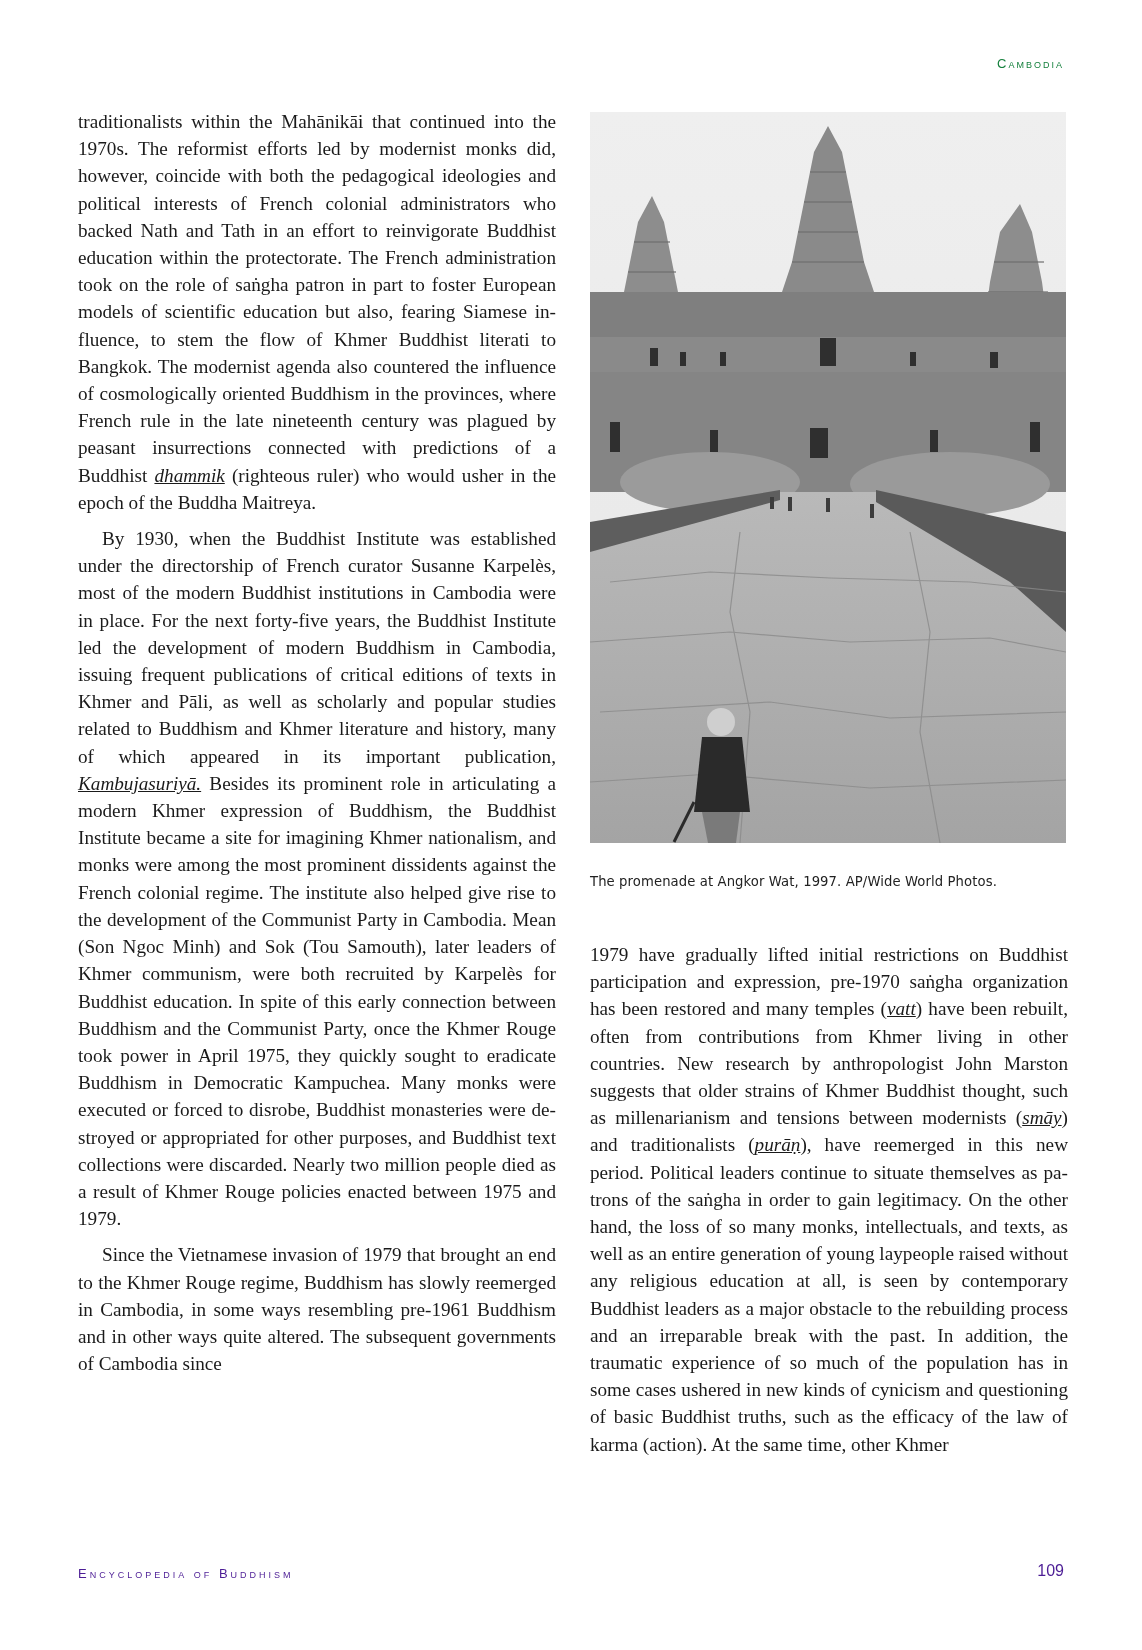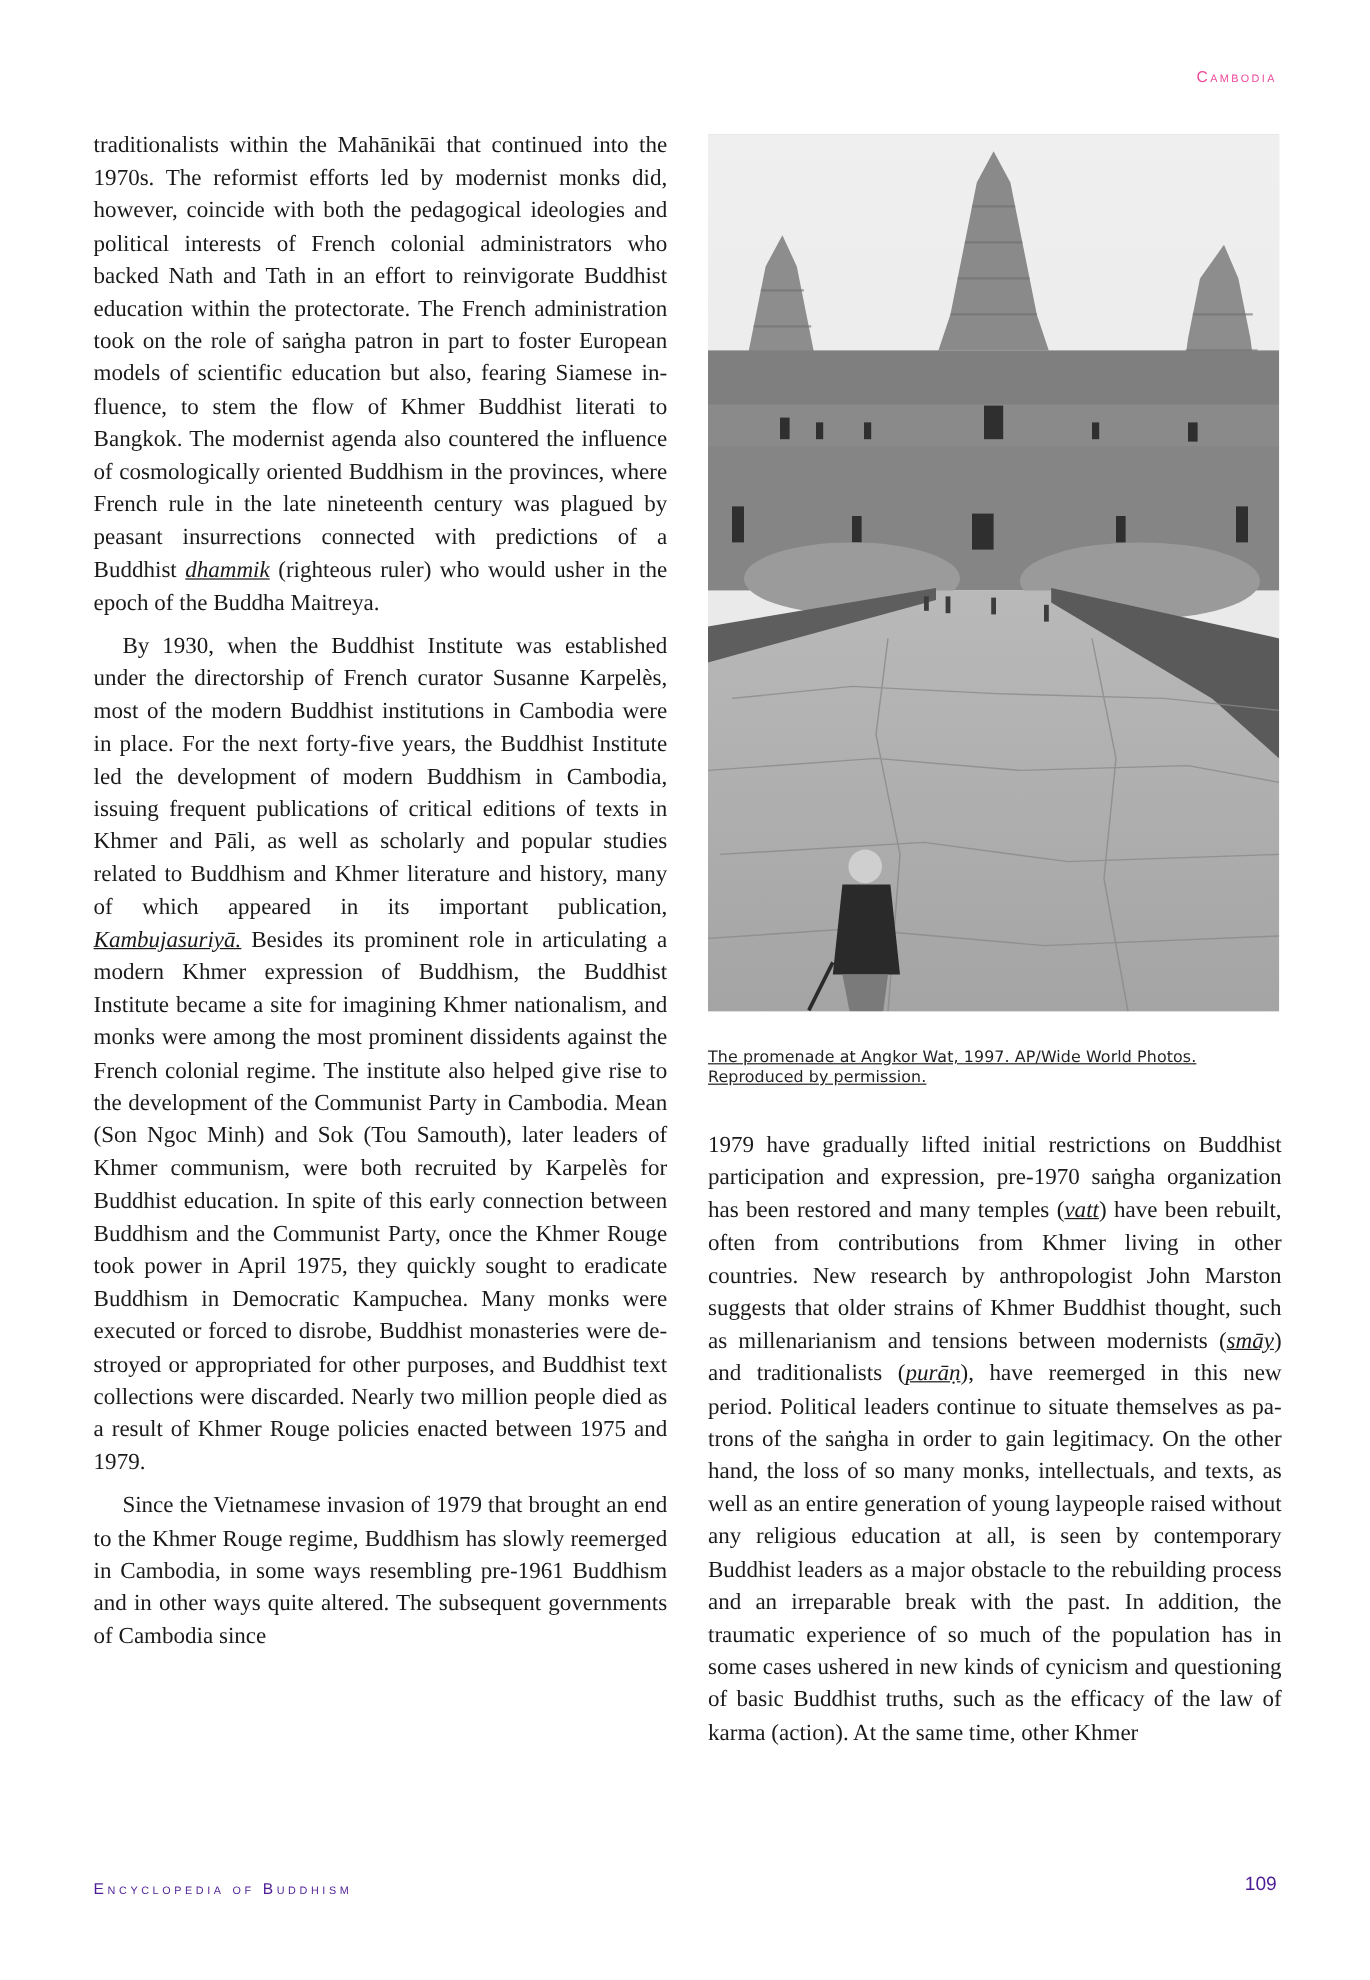--- a/index.html
+++ b/index.html
@@ -5,21 +5,21 @@
   html, body { margin: 0; padding: 0; background: #ffffff; }
   body {
     width: 1142px; height: 1650px; position: relative; overflow: hidden;
     font-family: "Liberation Serif", "DejaVu Serif", serif;
     color: #1a1a1a;
   }
   .running-head {
     position: absolute; top: 56px; right: 78px;
     font-family: "Liberation Sans", "DejaVu Sans", sans-serif;
     font-size: 13px; letter-spacing: 2px; font-variant: small-caps;
-    color: #ec4899;
+    color: #15803d;
   }
   .col {
     position: absolute; width: 478px;
     font-size: 19.2px; line-height: 27.2px; text-align: justify;
     hyphens: manual;
   }
   .col-left { left: 78px; top: 108px; }
   .col-right { left: 590px; top: 941px; }
   .col p { margin: 0 0 9px 0; }
   .col p.indent { text-indent: 24px; }
@@ -29,21 +29,20 @@
   .figure {
     position: absolute; left: 590px; top: 112px; width: 476px; height: 731px;
     background: #d8d8d8; overflow: hidden;
   }
   .figure svg { display: block; width: 100%; height: 100%; }
   .caption {
     position: absolute; left: 590px; top: 873px; width: 478px;
     font-family: "DejaVu Sans", "Liberation Sans", sans-serif;
     font-size: 13.2px; line-height: 17px; color: #222;
     letter-spacing: 0.1px;
-    text-decoration: underline;
   }
   .footer-title {
     position: absolute; left: 78px; top: 1566px;
     font-family: "Liberation Sans", "DejaVu Sans", sans-serif;
     font-size: 13px; letter-spacing: 3px; font-variant: small-caps; color: #4c1d95;
   }
   .footer-page {
     position: absolute; right: 78px; top: 1562px;
     font-family: "Liberation Sans", "DejaVu Sans", sans-serif;
     font-size: 16px; color: #4c1d95;
@@ -136,21 +135,20 @@
 
     <circle cx="131" cy="610" r="14" fill="#cfcfcf"></circle>
     <path d="M112 625 L152 625 L160 700 L104 700 Z" fill="#2a2a2a"></path>
     <path d="M112 700 L150 700 L146 731 L118 731 Z" fill="#7a7a7a"></path>
     <path d="M104 690 L84 730" stroke="#2a2a2a" stroke-width="3"></path>
   </svg>
 </div>
 
 <div class="caption">
   <div>The promenade at Angkor Wat, 1997. AP/Wide World Photos.</div>
-  <div>Reproduced by permission.</div>
 </div>
 
 <div class="col col-right">
   <p class="cont"><span>1979 have gradually lifted initial restrictions on Bud­dhist participation and expression, pre-1970 saṅgha organization has been restored and many temples (</span><em>vatt</em><span>) have been rebuilt, often from contributions from Khmer living in other countries. New research by an­thropologist John Marston suggests that older strains of Khmer Buddhist thought, such as millenarianism and tensions between modernists (</span><em>smāy</em><span>) and tradi­tionalists (</span><em>purāṇ</em><span>), have reemerged in this new period. Political leaders continue to situate themselves as pa­trons of the saṅgha in order to gain legitimacy. On the other hand, the loss of so many monks, intellectuals, and texts, as well as an entire generation of young lay­people raised without any religious education at all, is seen by contemporary Buddhist leaders as a major ob­stacle to the rebuilding process and an irreparable break with the past. In addition, the traumatic experi­ence of so much of the population has in some cases ushered in new kinds of cynicism and questioning of basic Buddhist truths, such as the efficacy of the law of karma (action). At the same time, other Khmer</span></p>
 </div>
 
 <div class="footer-title">Encyclopedia of Buddhism</div>
 <div class="footer-page">109</div>
 
 </body></html>

